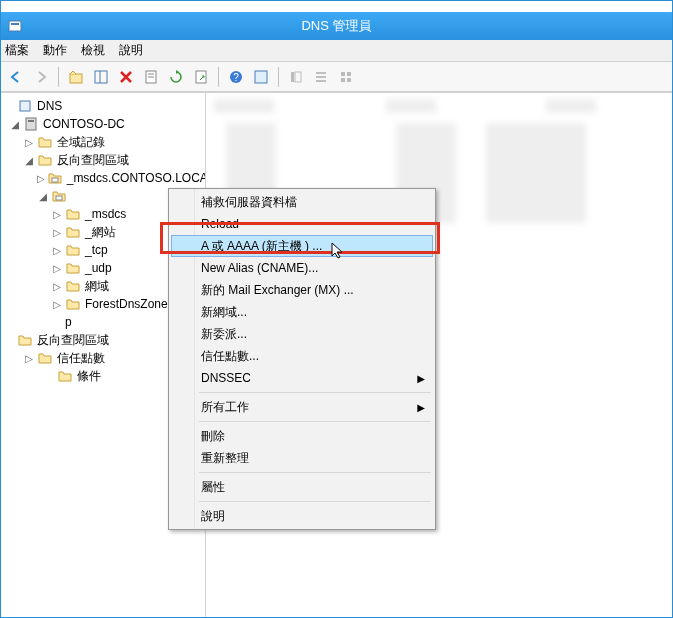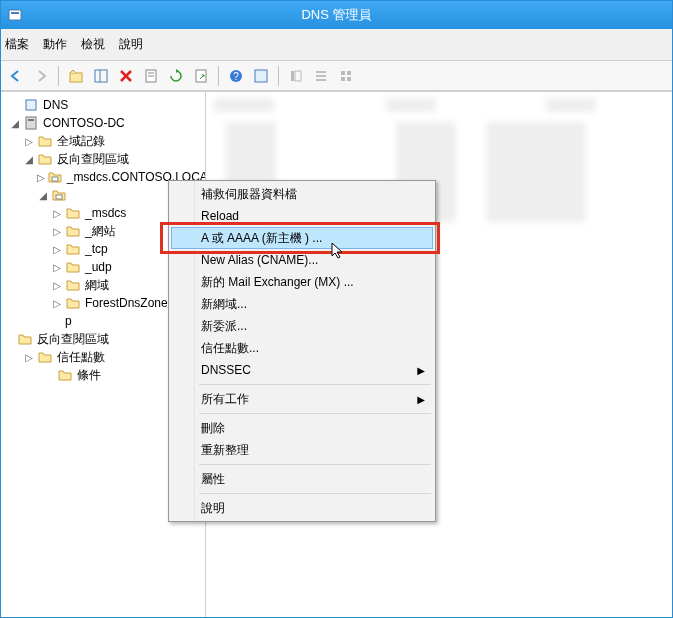--- a/index.html
+++ b/index.html
@@ -1,44 +1,44 @@
 <!DOCTYPE html>
 <html><head>
 <meta charset="utf-8">
 <style>
 * { box-sizing: border-box; margin: 0; padding: 0; }
 body { font-family: "Segoe UI", Tahoma, sans-serif; font-size: 12px; background: #fff; width: 673px; height: 618px; overflow: hidden; position: relative; }
 
 .window { width: 673px; height: 618px; border: 1px solid #2a8dd4; display: flex; flex-direction: column; background: #fff; }
 
-.titlebar { height: 28px; background: linear-gradient(#3fa9f5, #2691de); display: flex; align-items: center; justify-content: center; color: #fff; font-size: 13px; position: relative; }
+.titlebar { height: 28px; background: linear-gradient(#3fa9f5, #2691de); display: flex; align-items: center; justify-content: center; color: #fff; font-size: 13px; position: relative; margin-top: 11px; }
 .titlebar .sys-icon { position: absolute; left: 6px; top: 6px; width: 16px; height: 16px; }
 
-.menubar { height: 32px; background: #f0f0f0; border-bottom: 1px solid #d0d0d0; display: flex; align-items: center; padding: 0 4px; gap: 14px; }
+.menubar { height: 22px; background: #f0f0f0; border-bottom: 1px solid #d0d0d0; display: flex; align-items: center; padding: 0 4px; gap: 14px; }
 .menubar span { cursor: default; }
 
 .toolbar { height: 30px; background: #f7f7f7; border-bottom: 1px solid #d0d0d0; display: flex; align-items: center; padding: 0 4px; gap: 3px; }
 .toolbar .sep { width: 1px; height: 20px; background: #c0c0c0; margin: 0 3px; }
 .tb { width: 22px; height: 22px; display: flex; align-items: center; justify-content: center; border: 1px solid transparent; cursor: pointer; }
 
 .content { flex: 1; display: flex; border-top: 1px solid #d0d0d0; overflow: hidden; }
 .tree { width: 205px; border-right: 1px solid #d0d0d0; overflow: auto; padding: 4px 0; background: #fff; }
 .list { flex: 1; background: #fff; position: relative; }
 
 .tree-node { display: flex; align-items: center; height: 18px; white-space: nowrap; cursor: default; }
 .tree-node.selected > .label { background: #cde8ff; border: 1px dotted #7eb4ea; padding: 0 1px; }
 .toggle { width: 12px; text-align: center; color: #666; font-size: 10px; cursor: pointer; }
 .icon { width: 16px; height: 16px; margin: 0 2px; display: inline-flex; align-items: center; justify-content: center; }
 .label { padding: 0 2px; }
 
 .folder-icon svg, .icon svg { display: block; }
 
 .blur-region { position: absolute; background: #eee; filter: blur(3px); }
 
-.context-menu { position: absolute; left: 168px; top: 180px; width: 268px; background: #f2f2f2; border: 1px solid #979797; box-shadow: 2px 2px 4px rgba(0,0,0,0.3); z-index: 100; padding: 2px; }
+.context-menu { position: absolute; left: 168px; top: 188px; width: 268px; background: #f2f2f2; border: 1px solid #979797; box-shadow: 2px 2px 4px rgba(0,0,0,0.3); z-index: 100; padding: 2px; }
 .context-menu .item { height: 22px; display: flex; align-items: center; padding-left: 30px; padding-right: 16px; cursor: default; position: relative; }
 .context-menu .item.highlight { background: #bee6fd; border: 1px solid #7eb4ea; padding-left: 29px; }
 .context-menu .divider { height: 1px; background: #d7d7d7; margin: 3px 2px 3px 28px; }
 .context-menu .left-strip { position: absolute; left: 0; top: 0; bottom: 0; width: 26px; background: #f2f2f2; border-right: 1px solid #e3e3e3; }
 .context-menu .items { position: relative; }
 .context-menu .arrow { position: absolute; right: 8px; font-size: 10px; }
 
 .red-box { position: absolute; left: 160px; top: 222px; width: 280px; height: 32px; border: 3px solid #e03020; z-index: 200; pointer-events: none; }
 
 .cursor { position: absolute; left: 331px; top: 242px; z-index: 300; pointer-events: none; }
@@ -143,21 +143,21 @@
           <rect x="3" y="3" width="4" height="4" fill="#bbb"></rect>
           <rect x="9" y="3" width="4" height="4" fill="#bbb"></rect>
           <rect x="3" y="9" width="4" height="4" fill="#bbb"></rect>
           <rect x="9" y="9" width="4" height="4" fill="#bbb"></rect>
         </svg>
       </div>
   </div>
 
   <div class="content">
     <div class="tree">
-      <div class="tree-node" style="padding-left:20px">
+      <div class="tree-node" style="padding-left:14px">
         <span class="icon">
             <svg width="16" height="16">
               <rect x="3" y="3" width="10" height="10" fill="#e8f1fb" stroke="#4a7db5"></rect>
             </svg>
           </span>
         <span class="label">DNS</span>
       </div>
       <div class="tree-node" style="padding-left:8px">
         <span class="toggle">◢</span>
         <span class="icon">

